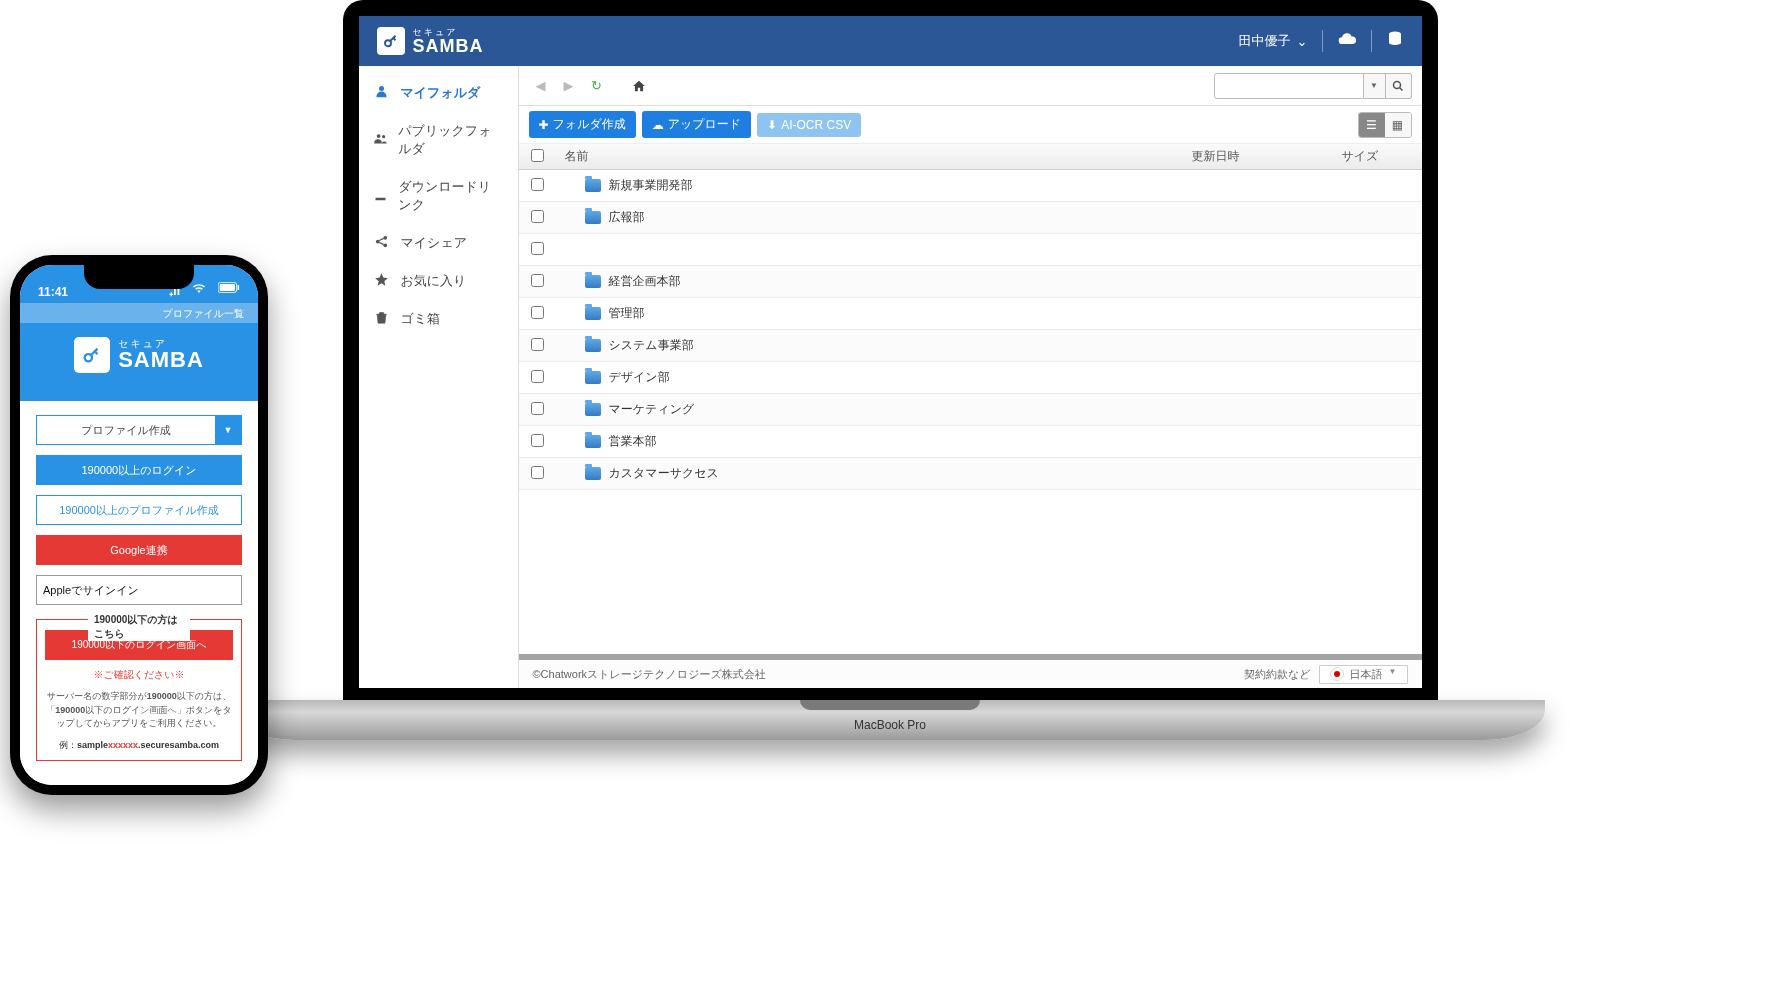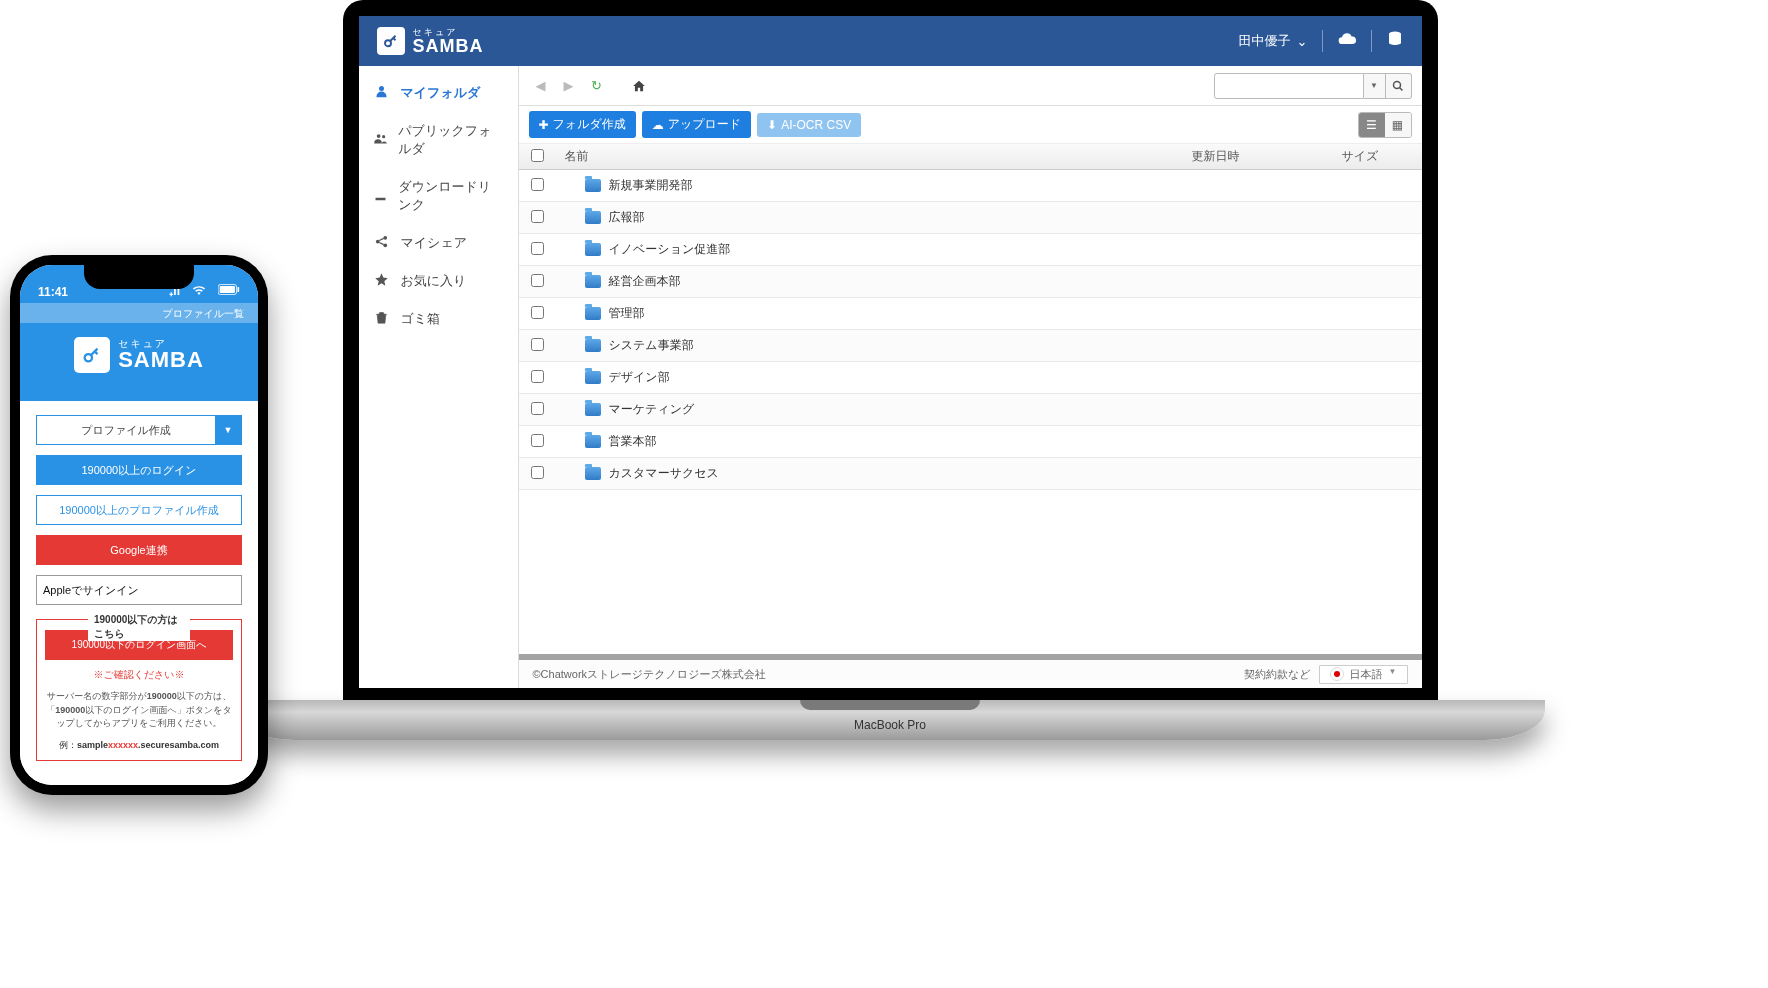--- a/index.html
+++ b/index.html
@@ -258,24 +258,20 @@
                 <div class="r-chk"><input type="checkbox" style=""></div>
                 <div class="r-name">
                   <span class="folder-ic"></span>
                   <span>広報部</span>
                 </div>
                 <div class="r-date"></div>
                 <div class="r-size"></div>
               </div>
               <div class="row">
                 <div class="r-chk"><input type="checkbox" style=""></div>
-                <div class="r-name">
-                  <span class="folder-ic"></span>
-                  <span>イノベーション促進部</span>
-                </div>
                 <div class="r-date"></div>
                 <div class="r-size"></div>
               </div>
               <div class="row">
                 <div class="r-chk"><input type="checkbox" style=""></div>
                 <div class="r-name">
                   <span class="folder-ic"></span>
                   <span>経営企画本部</span>
                 </div>
                 <div class="r-date"></div>
@@ -355,21 +351,21 @@
  <div class="mac-base">
    <span class="mac-label">MacBook Pro</span>
  </div>
 </div>
 
 <div class="iphone">
  <div class="ip-screen">
   <div class="notch"></div>
   <div class="ip-status">
     <span>11:41</span>
-    <span style="display:flex;gap:12px;align-items:center">
+    <span style="display:flex;gap:12px;">
       <span>₊ıl</span>
       <span>
         <svg width="14" height="10" viewBox="0 0 24 18" fill="#fff">
               <path d="M12 18l-3-4a5 5 0 016 0zM5 10a12 12 0 0114 0l-2 2a9 9 0 00-10 0zM1 6a18 18 0 0122 0l-2 2a15 15 0 00-18 0z"></path>
             </svg>
       </span>
       <span>
         <svg width="22" height="11" viewBox="0 0 26 12" fill="#fff">
               <rect x="0" y="0" width="22" height="12" rx="3" fill="none" stroke="#fff"></rect>
               <rect x="2" y="2" width="18" height="8" rx="1"></rect>

